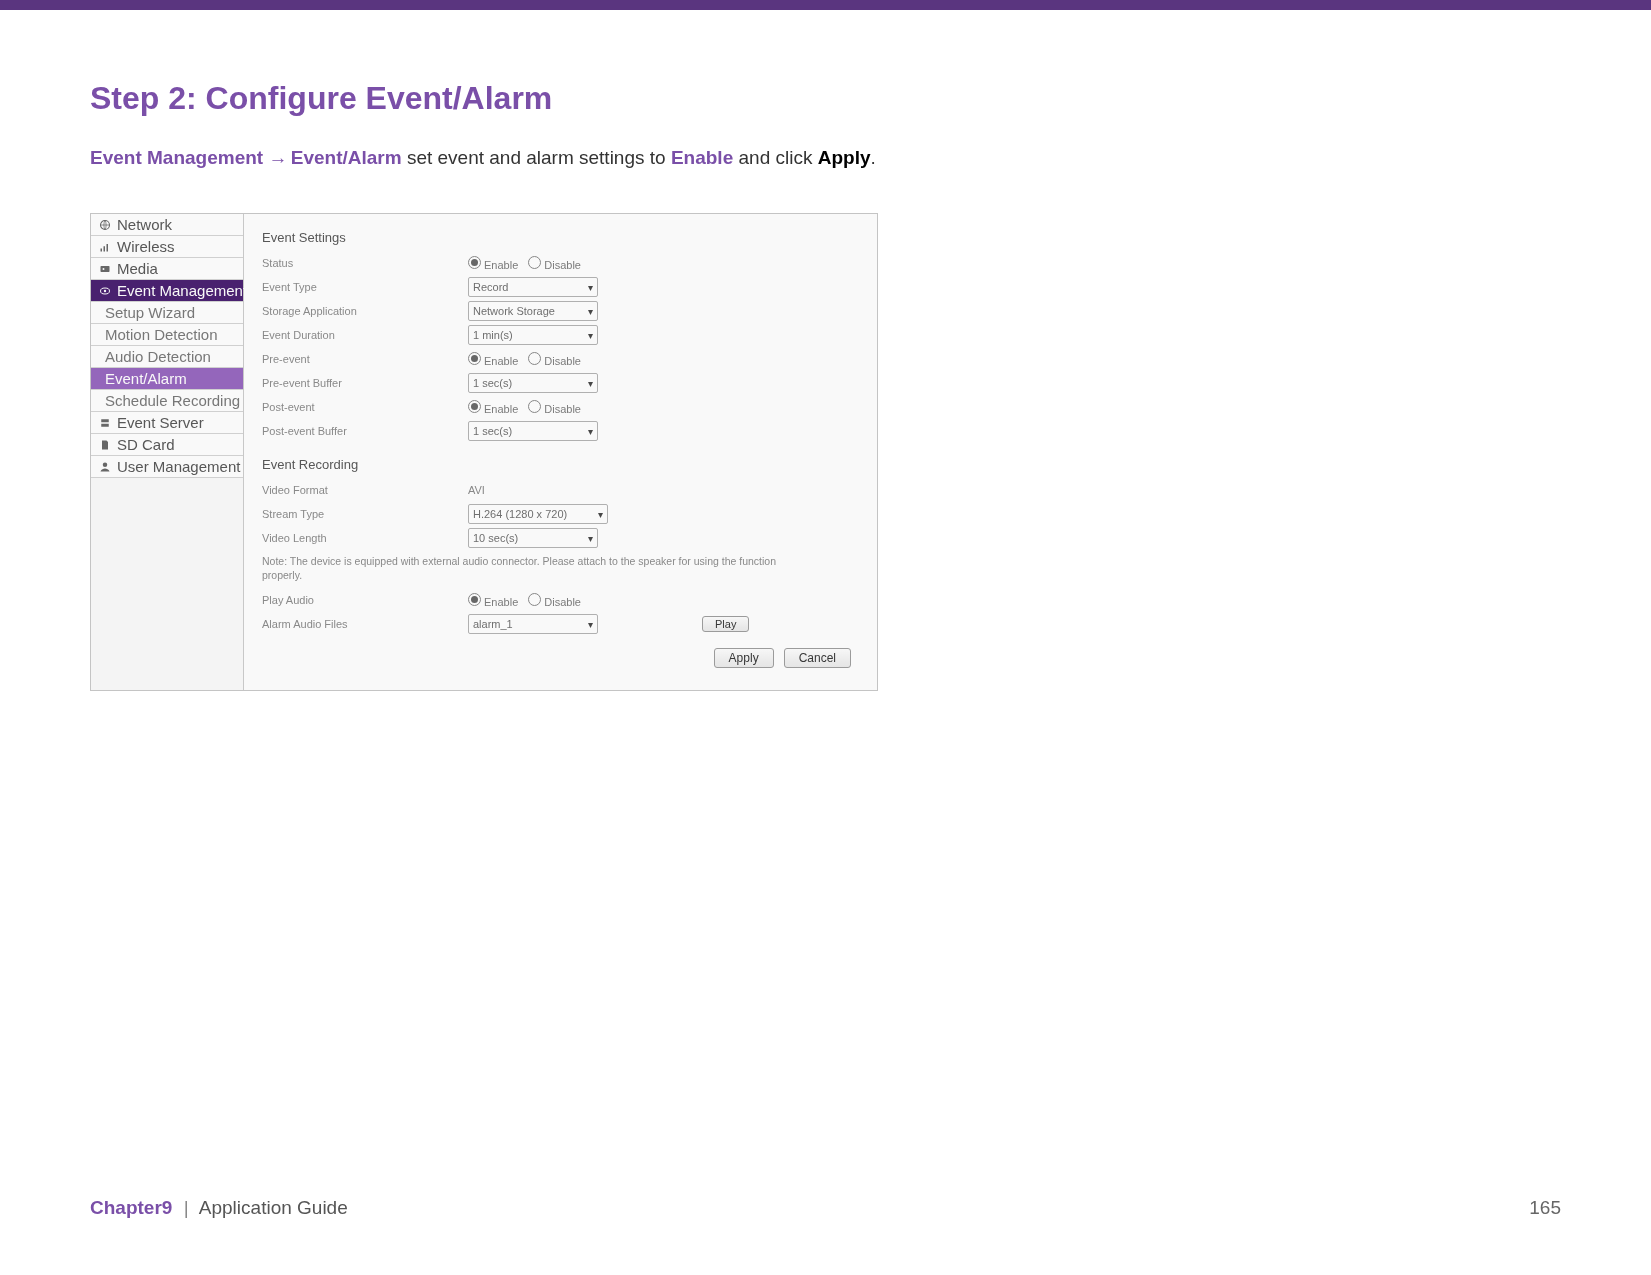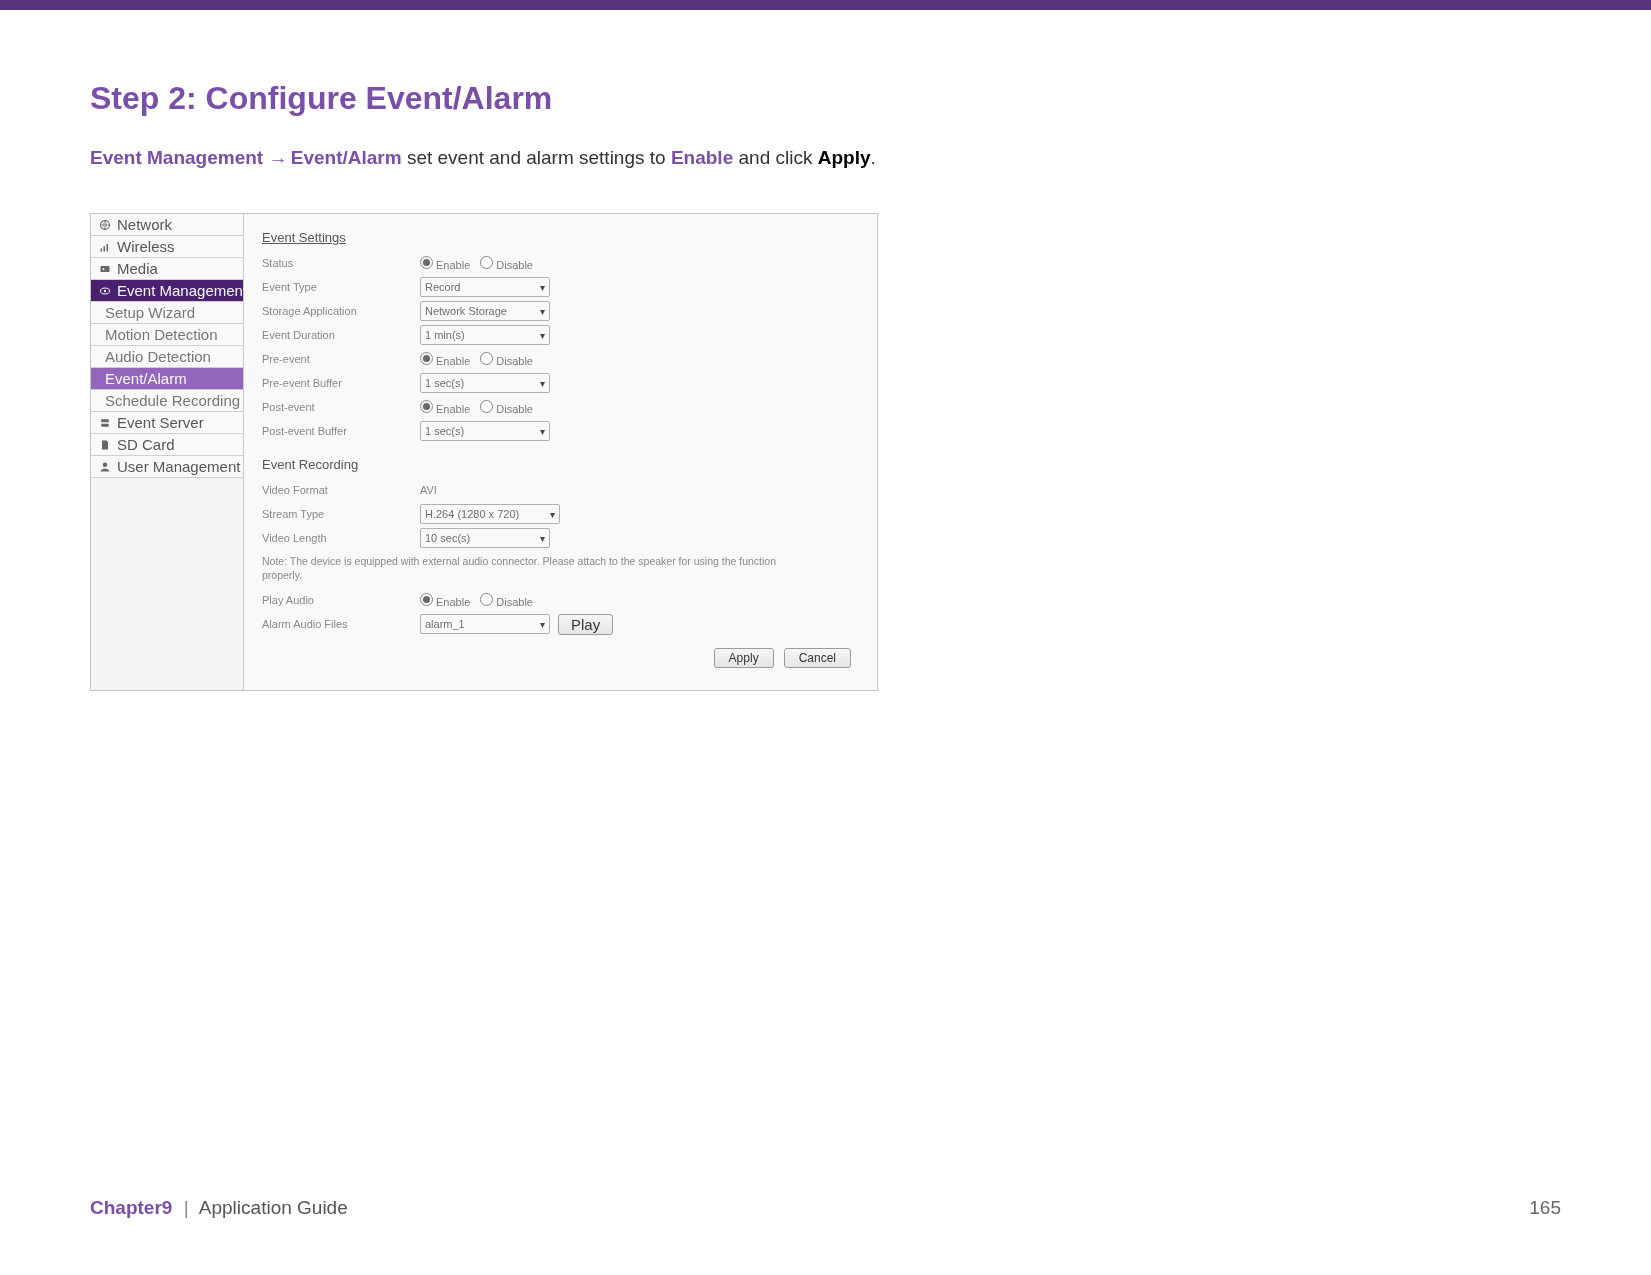--- a/index.html
+++ b/index.html
@@ -89,26 +89,27 @@
   .content {
     flex: 1;
     padding: 10px 18px 14px 18px;
     background: #fff;
   }
   .section-heading {
     font-size: 13px;
     color: #555;
     margin: 14px 0 6px 0;
   }
-  .section-heading:first-child { margin-top: 6px; text-decoration: underline; }
+  .section-heading:first-child { margin-top: 6px; }
   .row {
     display: flex;
     align-items: center;
     height: 24px;
     font-size: 11px;
+    gap: 48px;
   }
   .row .label { width: 158px; color:#8a8a8a; }
   .sel {
     border: 1px solid #b3b3b3;
     height: 18px;
     width: 120px;
     background: #fff;
     font-size: 11px;
     padding: 0 4px;
     display: inline-flex;
@@ -134,21 +135,21 @@
     line-height: 1.35;
   }
   .btn {
     border:1px solid #9c9c9c;
     background: linear-gradient(#fdfdfd,#eaeaea);
     padding: 2px 14px;
     border-radius: 3px;
     font-size: 12px;
     color:#333;
   }
-  .btn-small { padding:1px 12px; font-size:15px; }
+  .btn-small { padding:1px 12px; font-size:11px; }
   .btnrow { display:flex; justify-content:flex-end; gap:10px; padding:12px 8px 8px 0;}
   .valtext { width:120px; font-size:11px; color:#888; }
 
   .footer {
     position: absolute;
     bottom: 56px;
     left: 90px;
     right: 90px;
     display: flex;
     justify-content: space-between;

